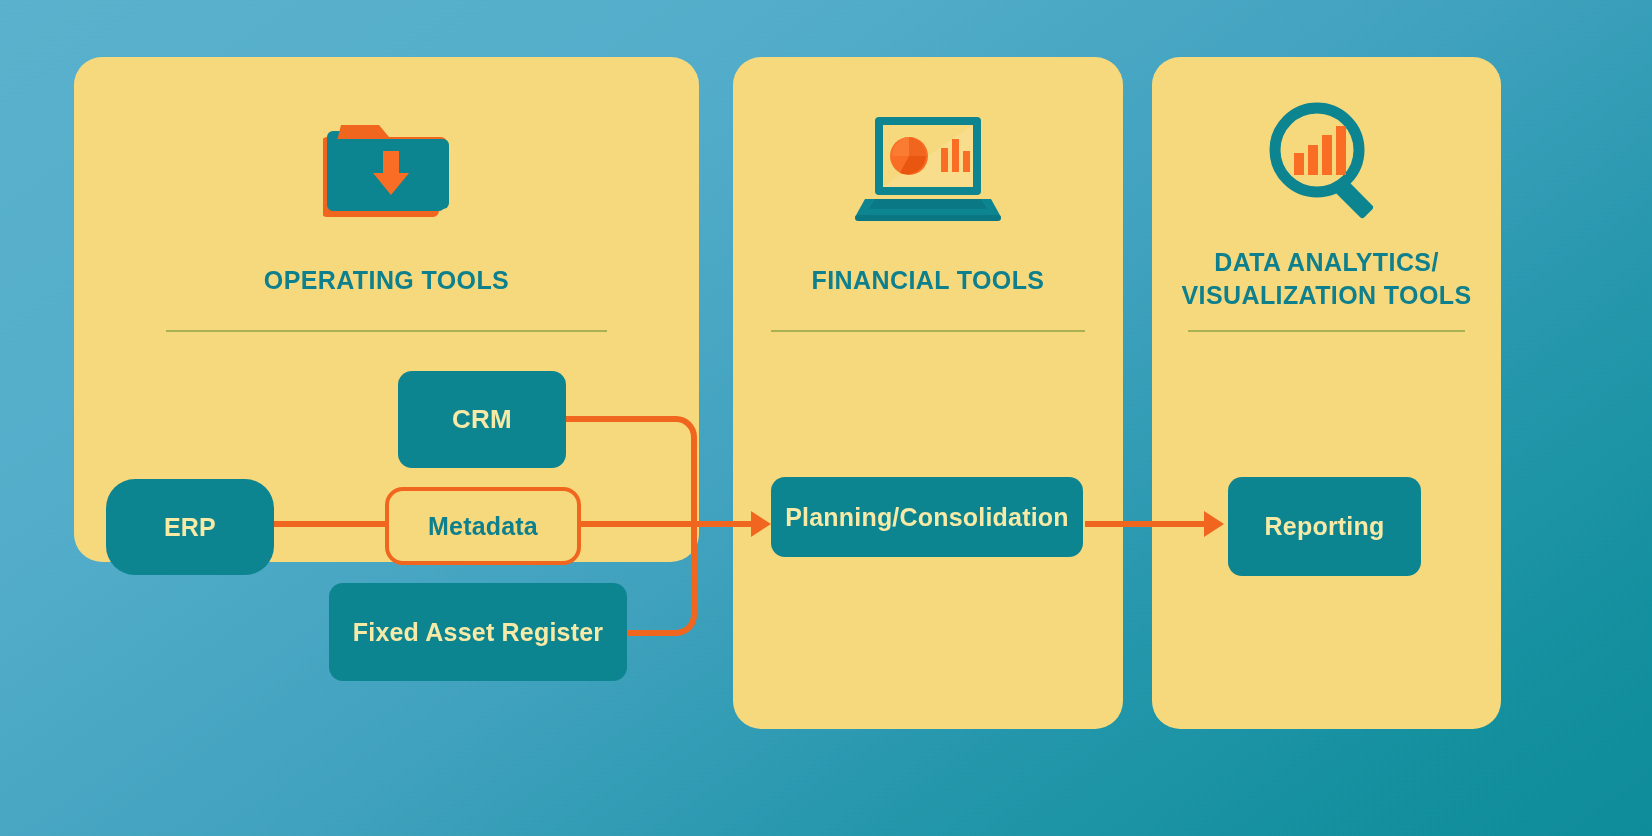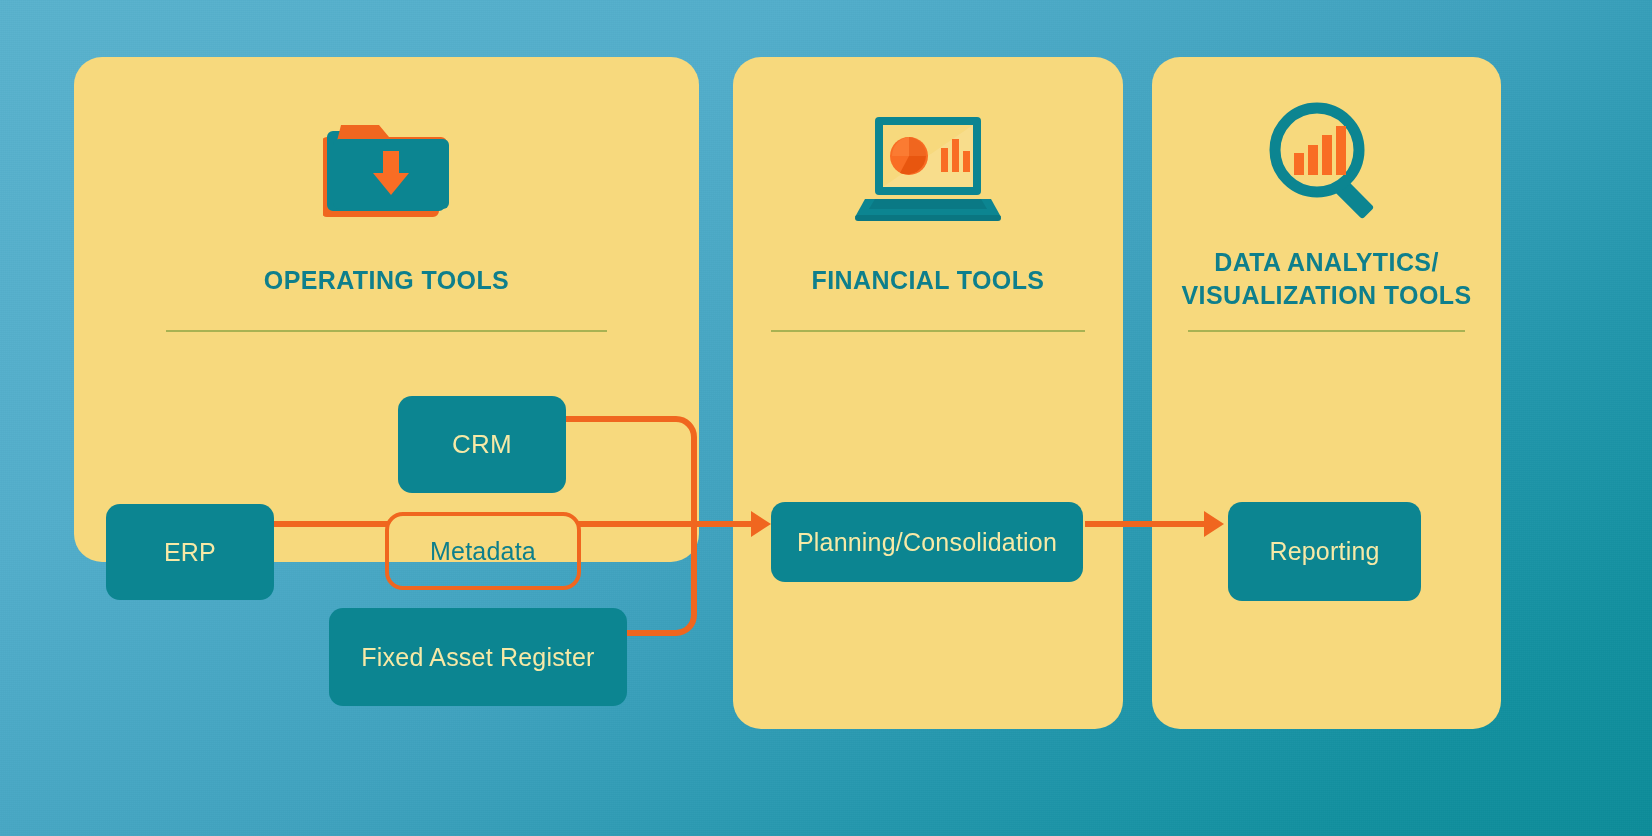--- a/index.html
+++ b/index.html
@@ -84,38 +84,37 @@
   #icon-operating { left: 50%; top: 58px; transform: translateX(-50%); }
   #icon-financial { left: 50%; top: 50px; transform: translateX(-50%); }
   #icon-analytics { left: 50%; top: 38px; transform: translateX(-50%); }
 
   
   .node {
     position: absolute;
     background: #0c8591;
     border-radius: 14px;
     color: #f7e9a6;
-    font-weight: normal;
+    font-weight: bold;
     font-size: 25px;
     display: flex;
     align-items: center;
     justify-content: center;
     text-align: center;
     z-index: 6;
     letter-spacing: .2px;
-    margin-top: 25px;
   }
   .node.ghost {
     background: transparent;
     border: 4px solid #f0661f;
     color: #0e7f8c;
     border-radius: 18px;
   }
 
-  #node-erp       { left: 106px;  top: 479px; width: 168px; height: 96px; }
+  #node-erp       { left: 106px;  top: 479px; width: 168px; height: 96px; border-radius: 29px; }
   #node-crm       { left: 398px;  top: 371px; width: 168px; height: 97px; font-size: 26px; }
   #node-metadata  { left: 385px;  top: 487px; width: 196px; height: 78px; font-size: 25px; }
   #node-far       { left: 329px;  top: 583px; width: 298px; height: 98px; }
   #node-planning  { left: 771px;  top: 477px; width: 312px; height: 80px; }
   #node-reporting { left: 1228px; top: 477px; width: 193px; height: 99px; }
 
   
   .conn { position: absolute; z-index: 5; background: #f0661f; }
   .conn-svg { position: absolute; z-index: 5; overflow: visible; }
 

